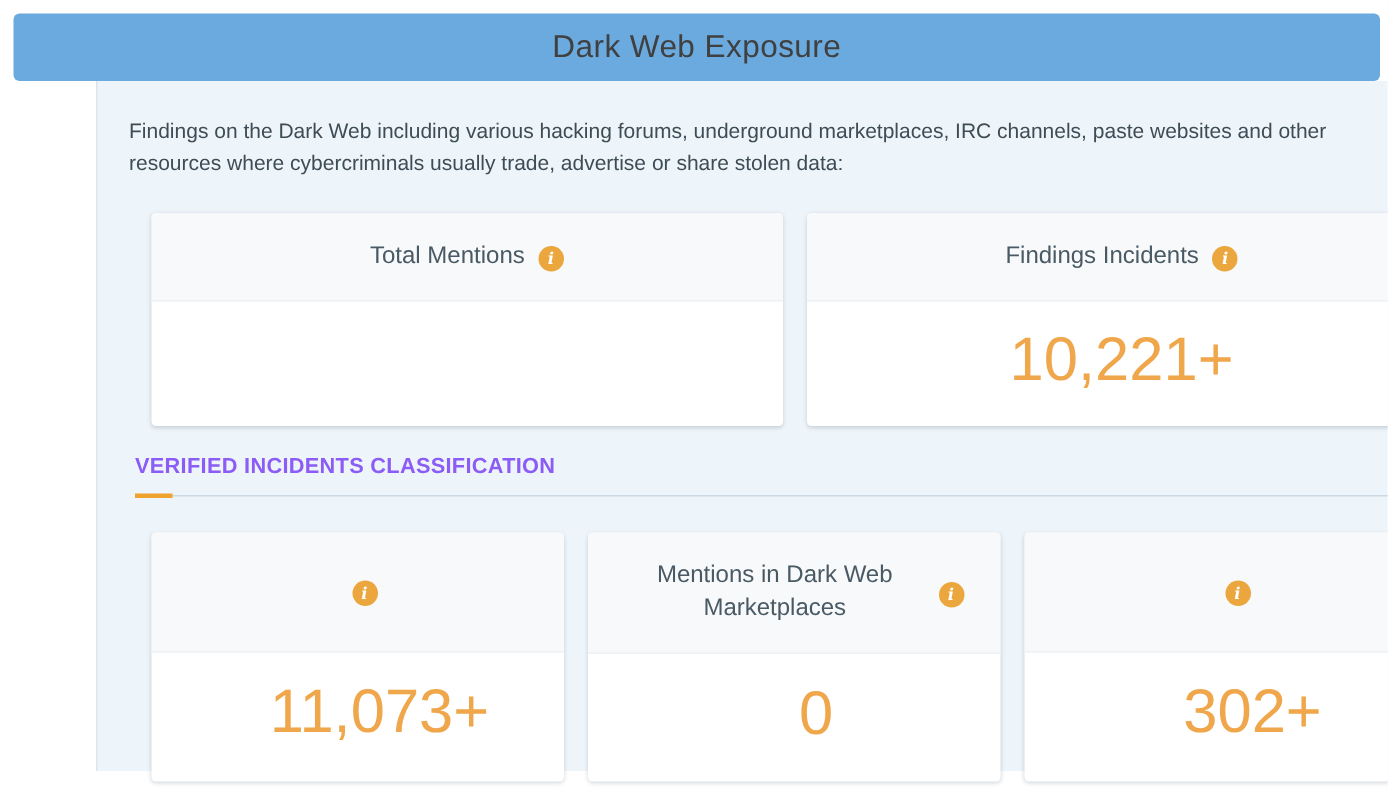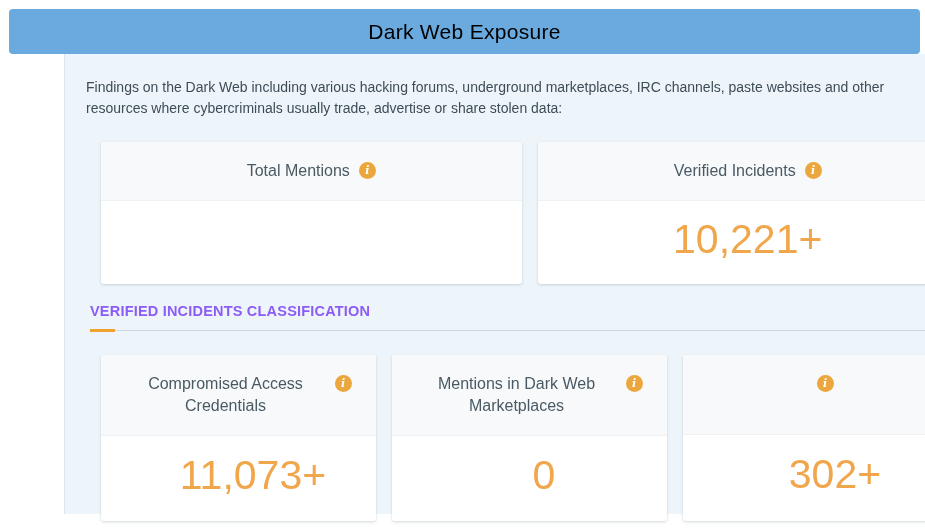--- a/index.html
+++ b/index.html
@@ -6,21 +6,21 @@
   html, body { width: 925px; height: 530px; background: #ffffff; overflow: hidden; }
   body { font-family: "Liberation Sans", sans-serif; position: relative; }
 
   .panel-header {
     position: absolute;
     left: 9px; top: 9px;
     width: 911px; height: 45px;
     background: #6aaade;
     border-radius: 4px;
     display: flex; align-items: center; justify-content: center;
-    color: #000000;
+    color: #404040;
     font-size: 21px;
     font-weight: 400;
     letter-spacing: 0.3px;
   }
 
   .panel-body {
     position: absolute;
     left: 16px; top: 54px;
     width: 917px; height: 460px;
     background: #eef5fa;
@@ -49,21 +49,21 @@
     border-radius: 3px;
     box-shadow: 0 1px 3px rgba(90, 110, 130, 0.28);
     overflow: hidden;
   }
 
   .stat-card-header {
     background: #f7f9fa;
     border-bottom: 1px solid #eef2f4;
     display: flex;
     justify-content: center;
-    align-items: flex-start;
+    align-items: center;
     text-align: center;
     font-size: 16px;
     line-height: 22px;
     color: #4a5a64;
     padding: 18px 10px;
   }
   .row-top .stat-card-header { min-height: 59px; }
   .row-bottom .stat-card-header { min-height: 80px; }
   .row-bottom .stat-card-label { max-width: 200px; }
 
@@ -138,39 +138,38 @@
 
     <div class="stat-card">
       <div class="stat-card-header">
         <span class="stat-card-label">Total Mentions</span>
         <span class="info-icon">i</span>
       </div>
     </div>
 
     <div class="stat-card">
       <div class="stat-card-header">
-        <span class="stat-card-label">Verified Incidents</span>
+        <span class="stat-card-label">Findings Incidents</span>
         <span class="info-icon">i</span>
       </div>
       <div class="stat-card-value">10,221+</div>
     </div>
 
   </div>
 
   <div class="section-title">VERIFIED INCIDENTS CLASSIFICATION</div>
   <div class="section-divider">
     <span class="divider-line"></span>
     <span class="divider-accent"></span>
   </div>
 
   <div class="stats-row row-bottom">
 
     <div class="stat-card">
       <div class="stat-card-header">
-        <span class="stat-card-label">Compromised Access Credentials</span>
         <span class="info-icon">i</span>
       </div>
       <div class="stat-card-value">11,073+</div>
     </div>
 
     <div class="stat-card">
       <div class="stat-card-header">
         <span class="stat-card-label">Mentions in Dark Web Marketplaces</span>
         <span class="info-icon">i</span>
       </div>

